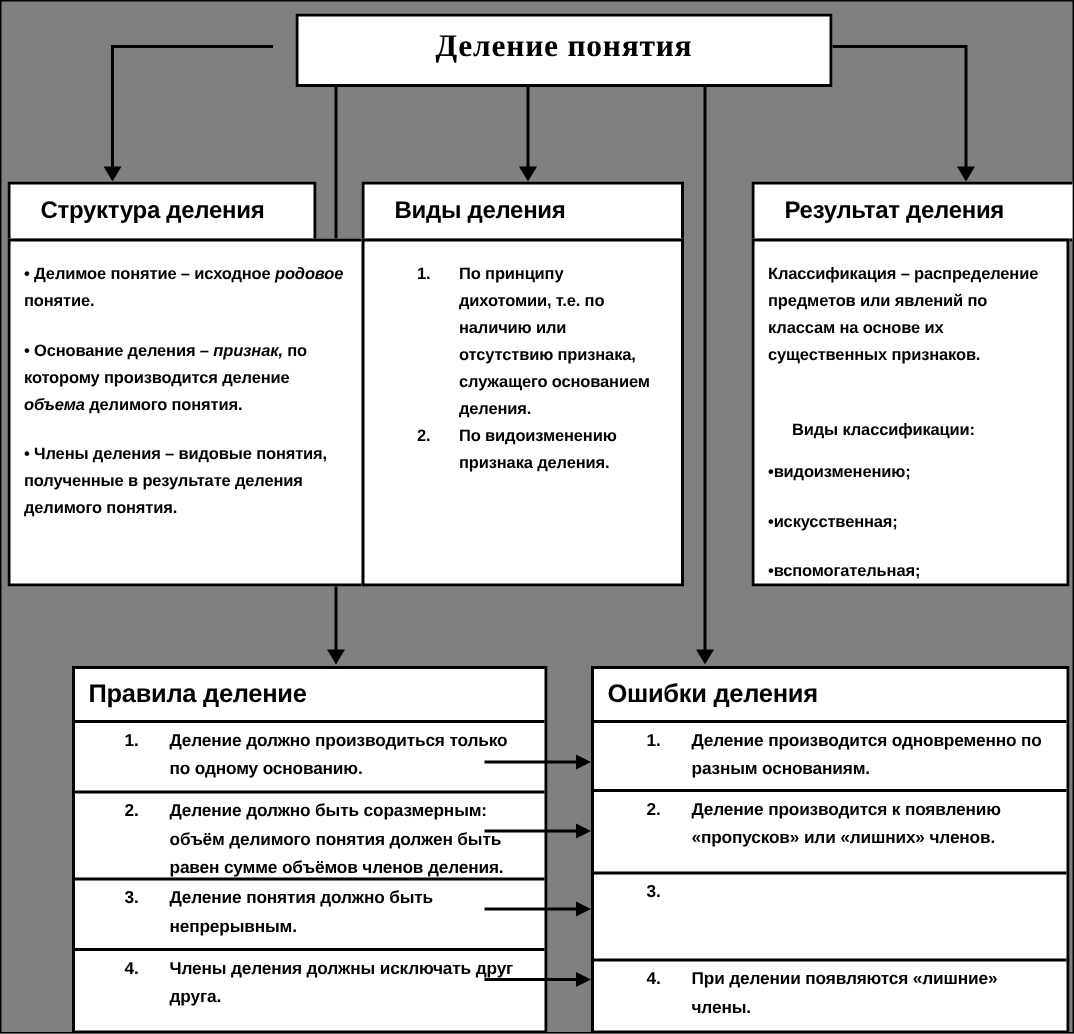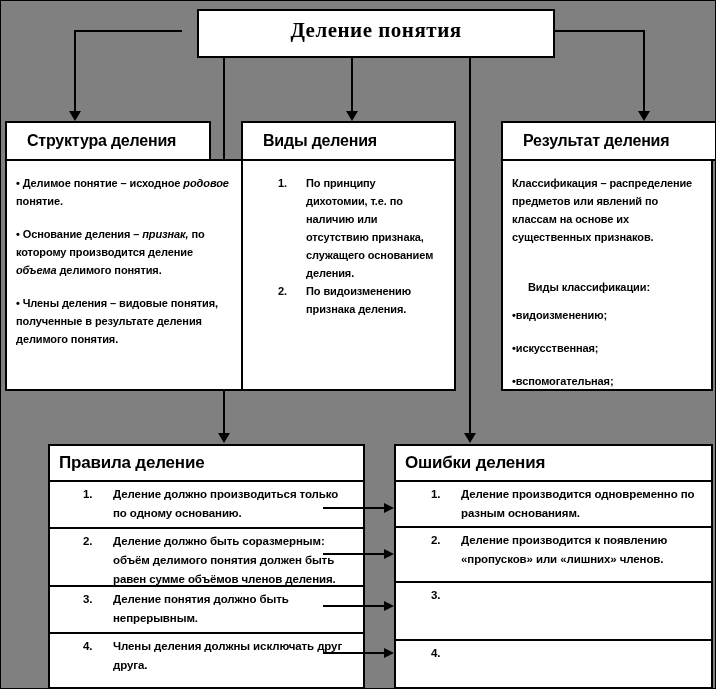--- a/index.html
+++ b/index.html
@@ -123,20 +123,21 @@
     </div>
     <div class="t-row errors-pad" style="height:55px;">
       <span class="num">2.</span>
       <span class="t-text">Деление производится к появлению «пропусков» или «лишних» членов.</span>
     </div>
     <div class="t-row errors-pad" style="height:58px;">
       <span class="num">3.</span>
     </div>
     <div class="t-row errors-pad" style="height:48px;">
       <span class="num">4.</span>
+      <span class="t-text">При делении появляются «лишние» члены.</span>
     </div>
   </div>
 
   <div class="h-arrow" style="top:502px;">
       <div class="shaft"></div>
       <div class="head"></div>
     </div>
   <div class="h-arrow" style="top:548px;">
       <div class="shaft"></div>
       <div class="head"></div>

